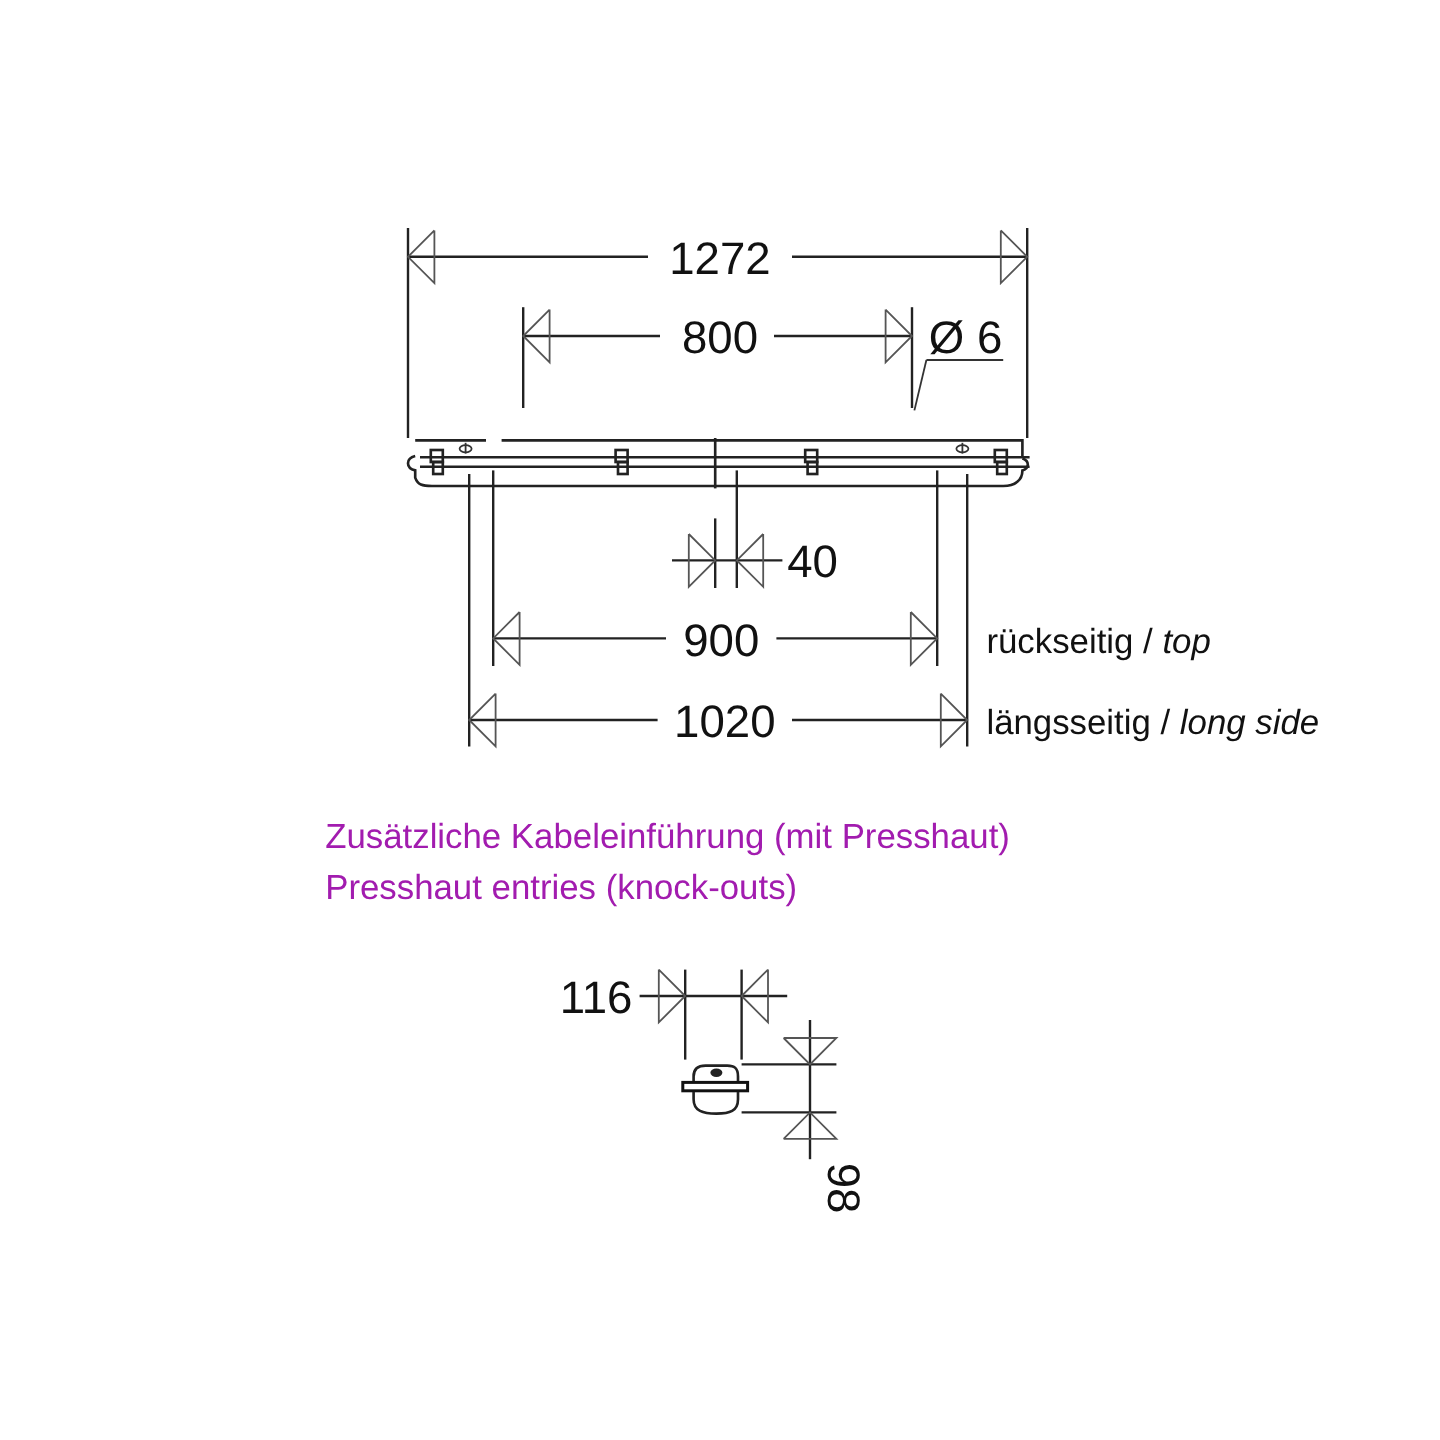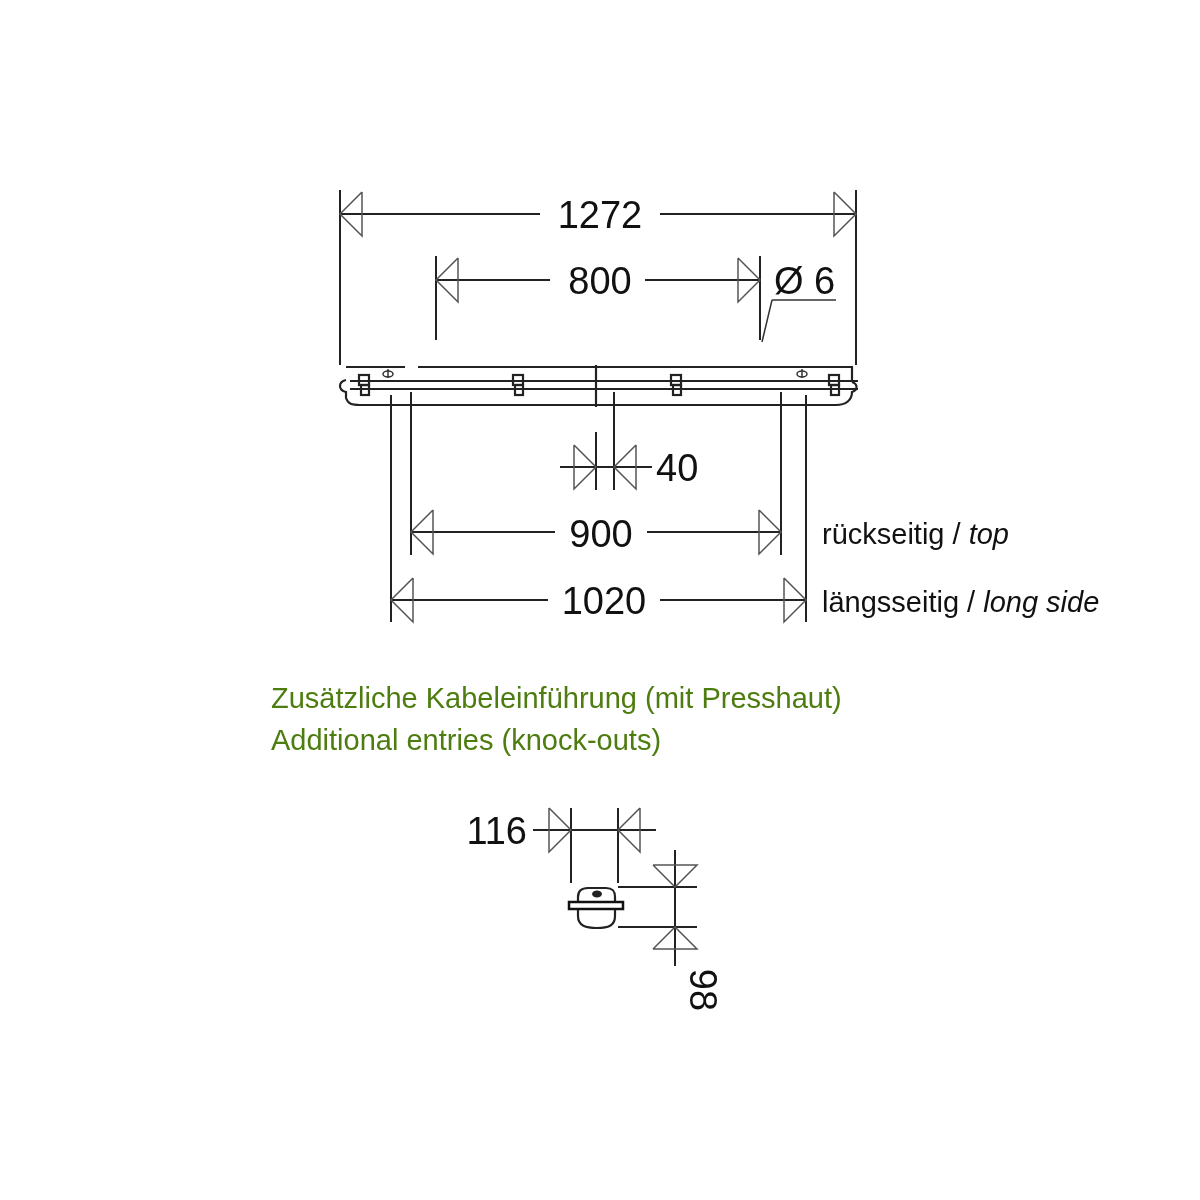--- a/index.html
+++ b/index.html
@@ -1,21 +1,21 @@
 <!DOCTYPE html>
 <html><head>
 <meta charset="utf-8">
 <style>
   html, body { margin: 0; padding: 0; background: #ffffff; }
   body { width: 1200px; height: 1200px; position: relative; overflow: hidden;
          font-family: "Liberation Sans", sans-serif; color: #111; }
   svg { position: absolute; left: 0; top: 0; }
   .dimtext { font-family: "Liberation Sans", sans-serif; font-size: 38px; fill: #111; }
   .label { font-family: "Liberation Sans", sans-serif; font-size: 29px; fill: #111; }
-  .caption { position: absolute; left: 271px; font-size: 29px; line-height: 38px; color: #4d7c0f; white-space: nowrap; }
+  .caption { position: absolute; left: 271px; font-size: 29px; line-height: 38px; color: #a21caf; white-space: nowrap; }
   .ln { stroke: #222; stroke-width: 2; fill: none; }
   .ln-thin { stroke: #333; stroke-width: 1.5; fill: none; }
   .arrow { stroke: #555; stroke-width: 1.5; fill: none; }
   .body { stroke: #222; stroke-width: 2.2; fill: none; }
 </style>
 </head>
 <body>
 
 <svg width="1200" height="1200" viewBox="0 0 1200 1200">
 
@@ -126,13 +126,13 @@
     <g>
       <path class="body" d="M578,906 L578,897 C578,890 582,888 588,888 L606,888 C612,888 615,890 615,897 L615,906"></path>
       <ellipse cx="597" cy="894" rx="5" ry="3.5" fill="#222"></ellipse>
       <rect x="569" y="902" width="54" height="7" fill="#fff" stroke="#111" stroke-width="2.5"></rect>
       <path class="body" d="M578,910 L578,916 C578,926 586,928 597,928 C608,928 615,926 615,916 L615,910"></path>
     </g>
   </g>
 </svg>
 
 <div class="caption" style="top:679px;">Zusätzliche Kabeleinführung (mit Presshaut)</div>
-<div class="caption" style="top:721px;">Additional entries (knock-outs)</div>
+<div class="caption" style="top:721px;">Presshaut entries (knock-outs)</div>
 
 </body></html>

